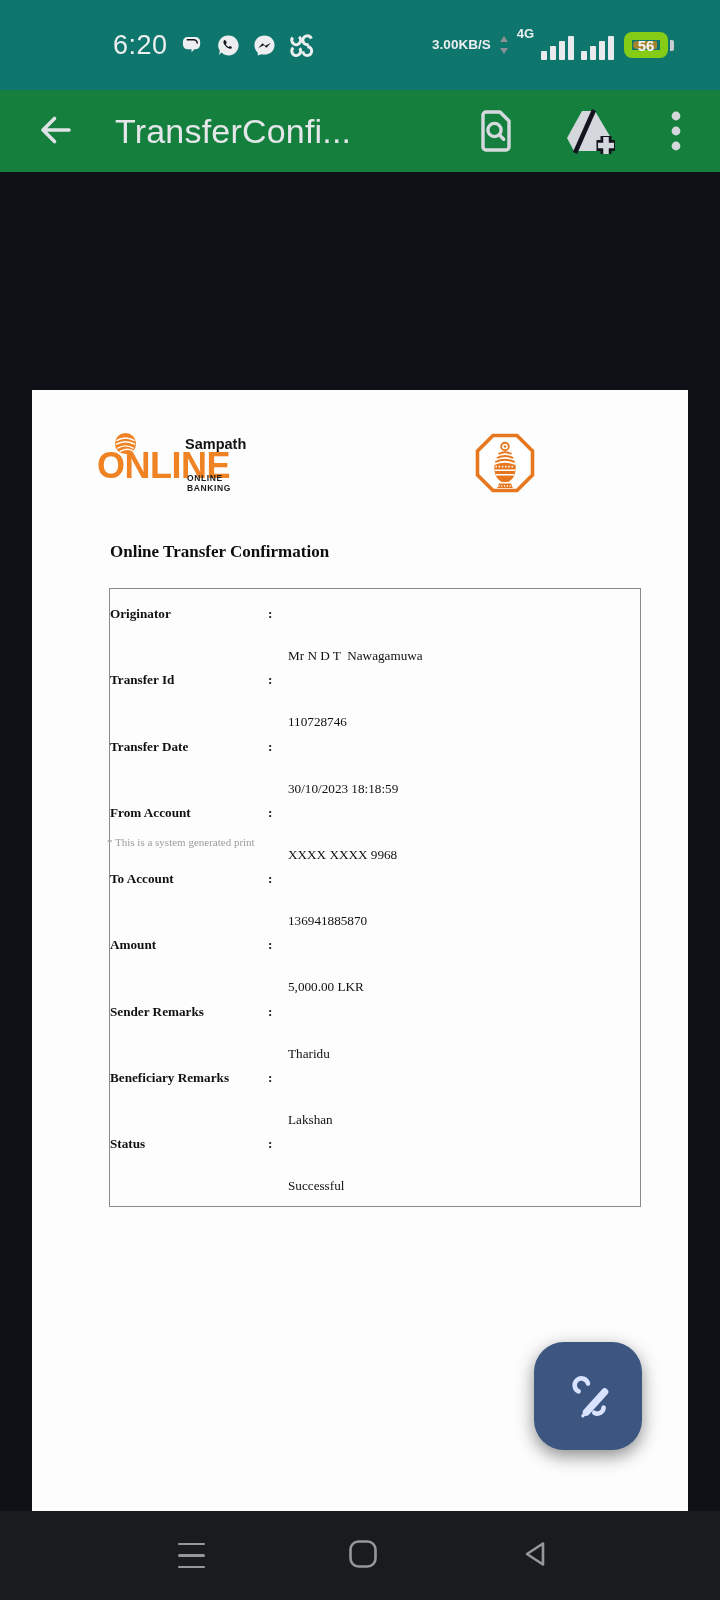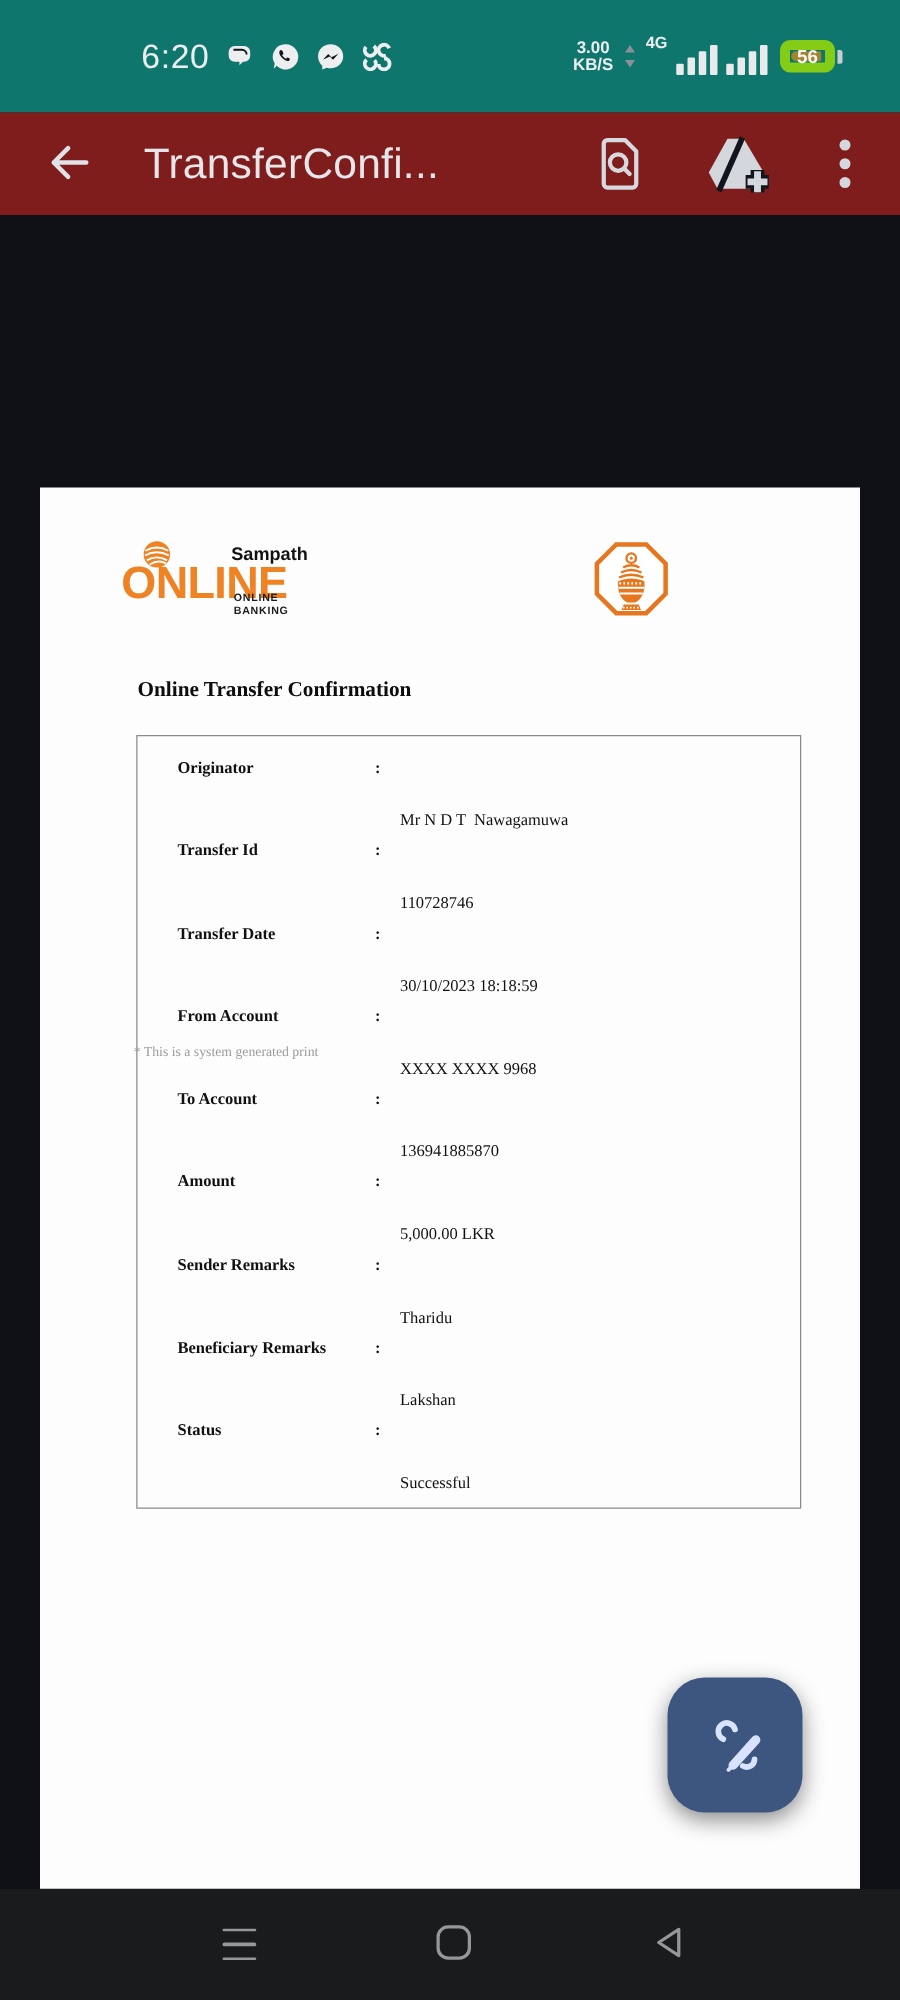--- a/index.html
+++ b/index.html
@@ -5,38 +5,38 @@
   html,body{margin:0;padding:0;background:#000;}
   .screen{position:relative;width:720px;height:1600px;margin:0 auto;overflow:hidden;
           background:#12151e;font-family:"Liberation Sans",sans-serif;}
 
   
   .status-bar{position:absolute;left:0;top:0;width:720px;height:90px;background:#0f766e;}
   .sb-left{position:absolute;left:113px;top:0;height:90px;display:flex;align-items:center;gap:13px;}
   .sb-time{color:#eceef0;font-size:27px;letter-spacing:.5px;}
   .n-icon{display:flex;align-items:center;}
   .sb-right{position:absolute;right:46px;top:0;height:90px;display:flex;align-items:center;gap:7px;}
-  .net-speed{display:flex;flex-direction:column;align-items:center;line-height:1.02;
+  .net-speed{display:flex;flex-direction:row;align-items:center;line-height:1.02;
              color:#eceef0;font-size:13.5px;font-weight:bold;}
   .net-arrows{display:flex;align-items:center;margin:0 1px;}
   .net-type{color:#eceef0;font-size:13px;font-weight:bold;align-self:flex-start;margin-top:26px;}
   .sig{display:flex;align-items:flex-end;gap:3px;height:26px;margin-bottom:-4px;}
   .sig i{display:block;width:6px;background:#e9eaec;border-radius:1px;}
   .sig i:nth-child(1){height:9px}.sig i:nth-child(2){height:14px}
   .sig i:nth-child(3){height:19px}.sig i:nth-child(4){height:24px}
   .battery{position:relative;width:44px;height:26px;border:8px solid #84cc16;border-radius:8px;
            box-sizing:border-box;margin-left:3px;}
   .battery-fill{position:absolute;left:1px;top:1px;bottom:1px;width:24px;background:#a3832b;
                 border-radius:5px 2px 2px 5px;}
   .battery-text{position:absolute;left:0;right:0;top:0;bottom:0;display:flex;align-items:center;
                 justify-content:center;color:#f4f5f7;font-size:15px;font-weight:bold;}
   .battery-nub{width:4px;height:11px;background:#c9ccd1;border-radius:0 2px 2px 0;margin-left:-5px;}
 
   
-  .app-bar{position:absolute;left:0;top:90px;width:720px;height:82px;background:#7f1d1d;}
+  .app-bar{position:absolute;left:0;top:90px;width:720px;height:82px;background:#15803d;}
   .icon-btn{position:absolute;background:none;border:none;padding:0;margin:0;cursor:pointer;
             display:flex;align-items:center;justify-content:center;}
   .back-btn{left:30px;top:16px;width:50px;height:50px;}
   .doc-title{position:absolute;left:115px;top:0;height:82px;margin:0;display:flex;align-items:center;
              color:#e4e6ea;font-size:34px;font-weight:400;letter-spacing:.2px;white-space:nowrap;}
   .find-btn{left:470px;top:16px;width:52px;height:52px;}
   .drive-btn{left:563px;top:16px;width:54px;height:52px;}
   .more-btn{left:652px;top:16px;width:48px;height:52px;}
 
   
@@ -57,21 +57,21 @@
   .bank-emblem{position:absolute;left:0;top:0;}
   .bank-names{position:absolute;left:70px;top:0;display:flex;flex-direction:column;}
   .bn-si{font-size:14px;color:#2a2a30;line-height:18px;}
   .bn-ta{font-size:13.5px;color:#2a2a30;line-height:18px;}
   .bn-en{font-size:15.5px;font-weight:bold;color:#222228;line-height:20px;}
 
   
   .doc-heading{position:absolute;left:78px;top:152px;margin:0;font-family:"Liberation Serif",serif;
                font-size:17px;font-weight:bold;color:#0d0d0d;}
   .details-table{position:absolute;left:77px;top:198px;width:532px;box-sizing:border-box;
-                 border:1px solid #8a8a8a;padding:13px 0 7px 32px;background:#fdfdfd;}
+                 border:1px solid #8a8a8a;padding:13px 0 7px 0;background:#fdfdfd;}
   .row{display:flex;line-height:24.3px;font-family:"Liberation Serif",serif;font-size:13.2px;color:#111;}
   .row .label{width:158px;font-weight:bold;}
   .row .colon{width:20px;font-weight:bold;}
   .row .value{white-space:pre;margin-top:42px;}
   .footnote{position:absolute;left:75px;top:446px;margin:0;font-family:"Liberation Serif",serif;
             font-size:11px;color:#9c9c9c;}
 
   
   .fab{position:absolute;left:534px;top:1170px;width:108px;height:108px;border:none;cursor:pointer;
        border-radius:30px;background:#3c5680;display:flex;align-items:center;justify-content:center;

